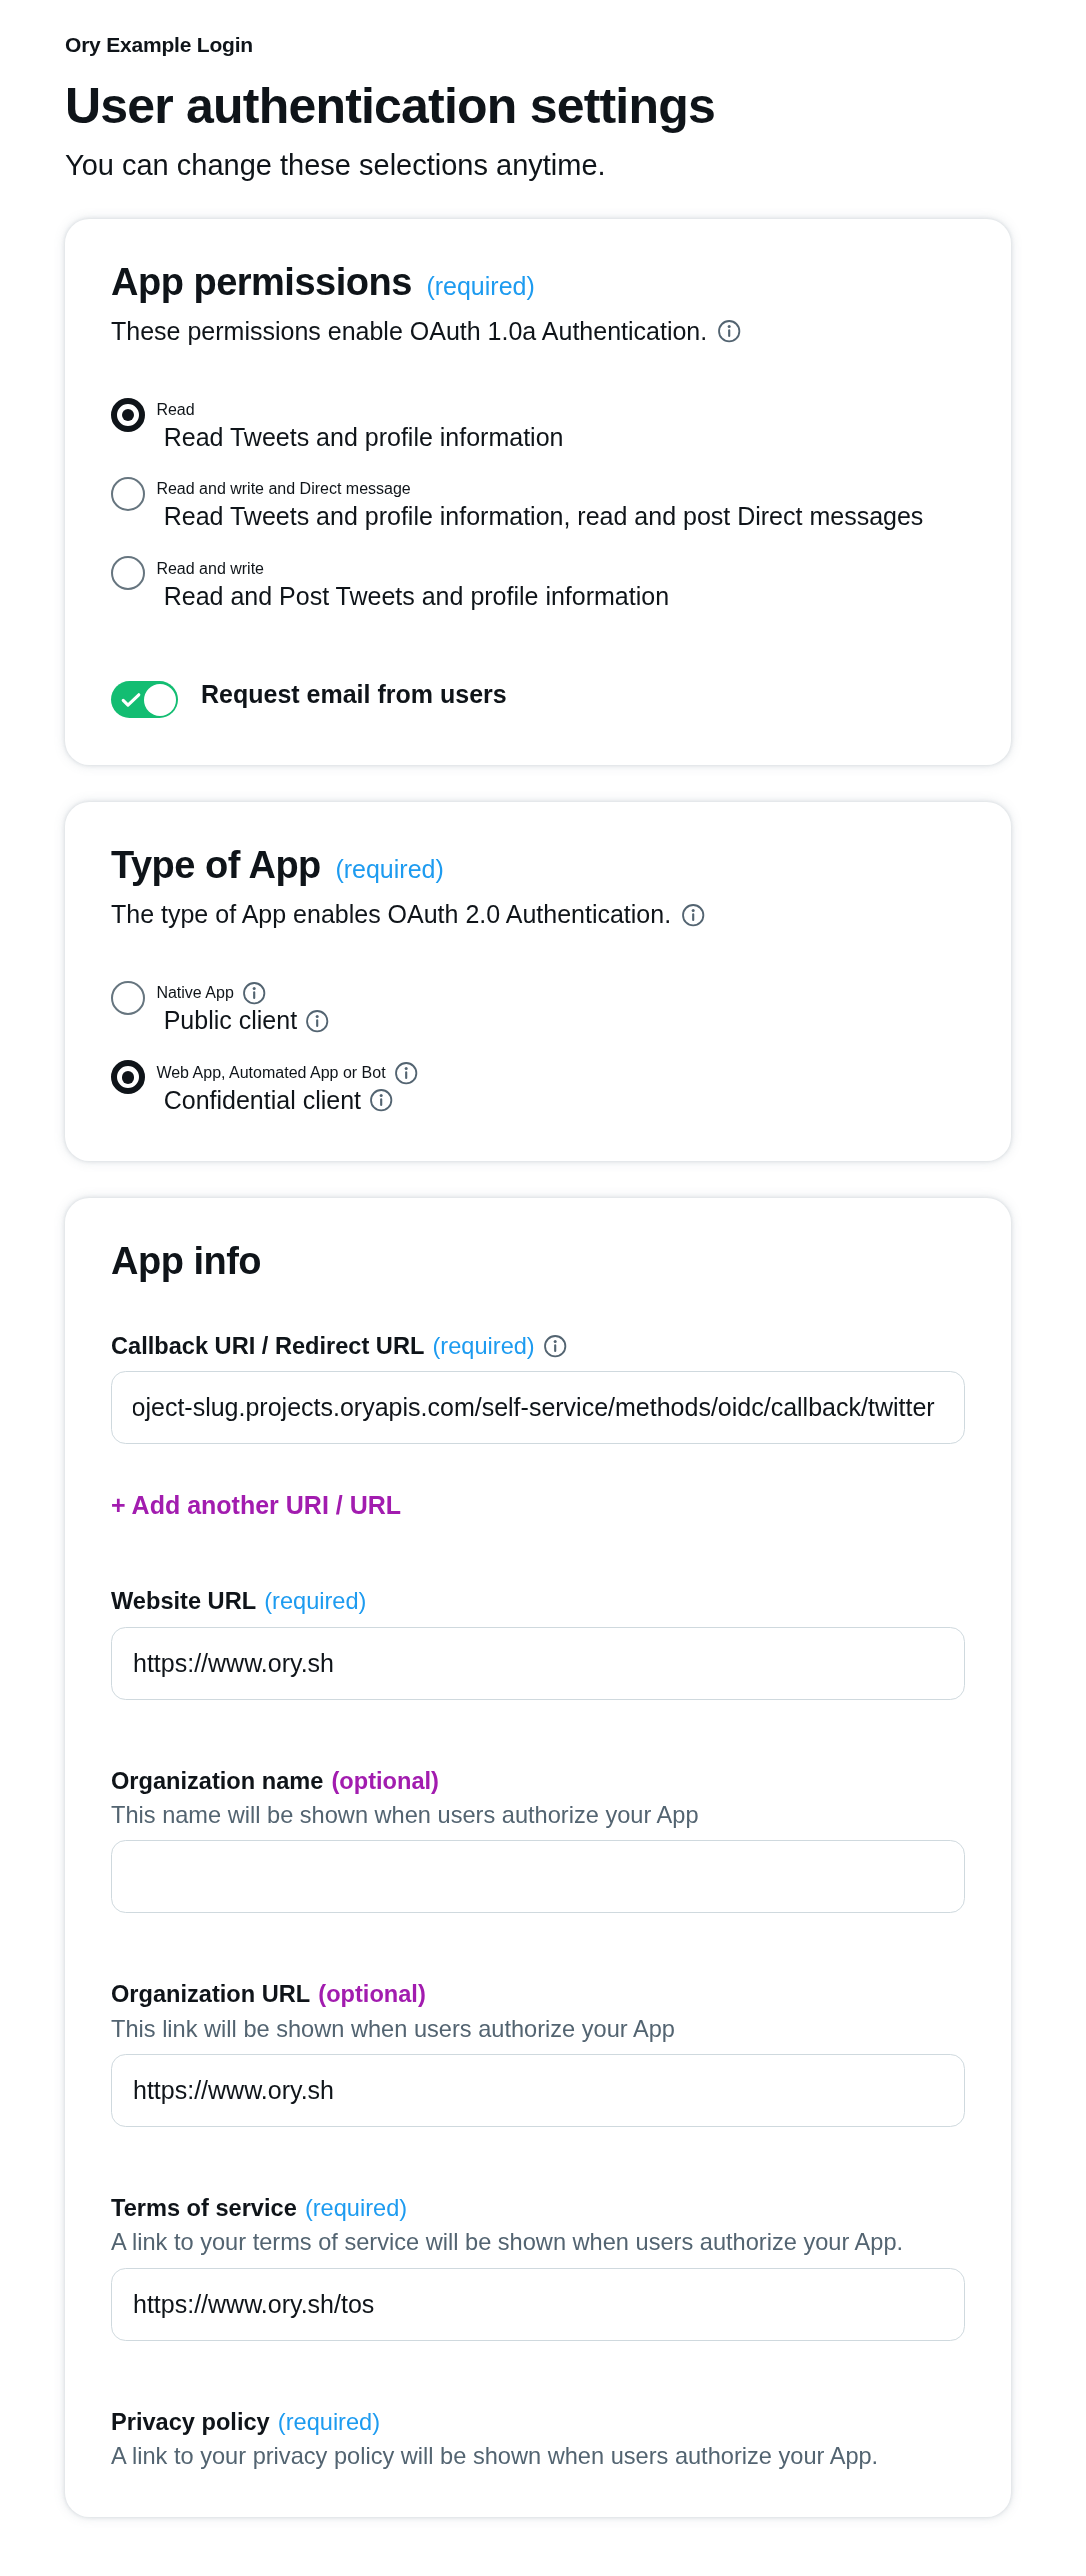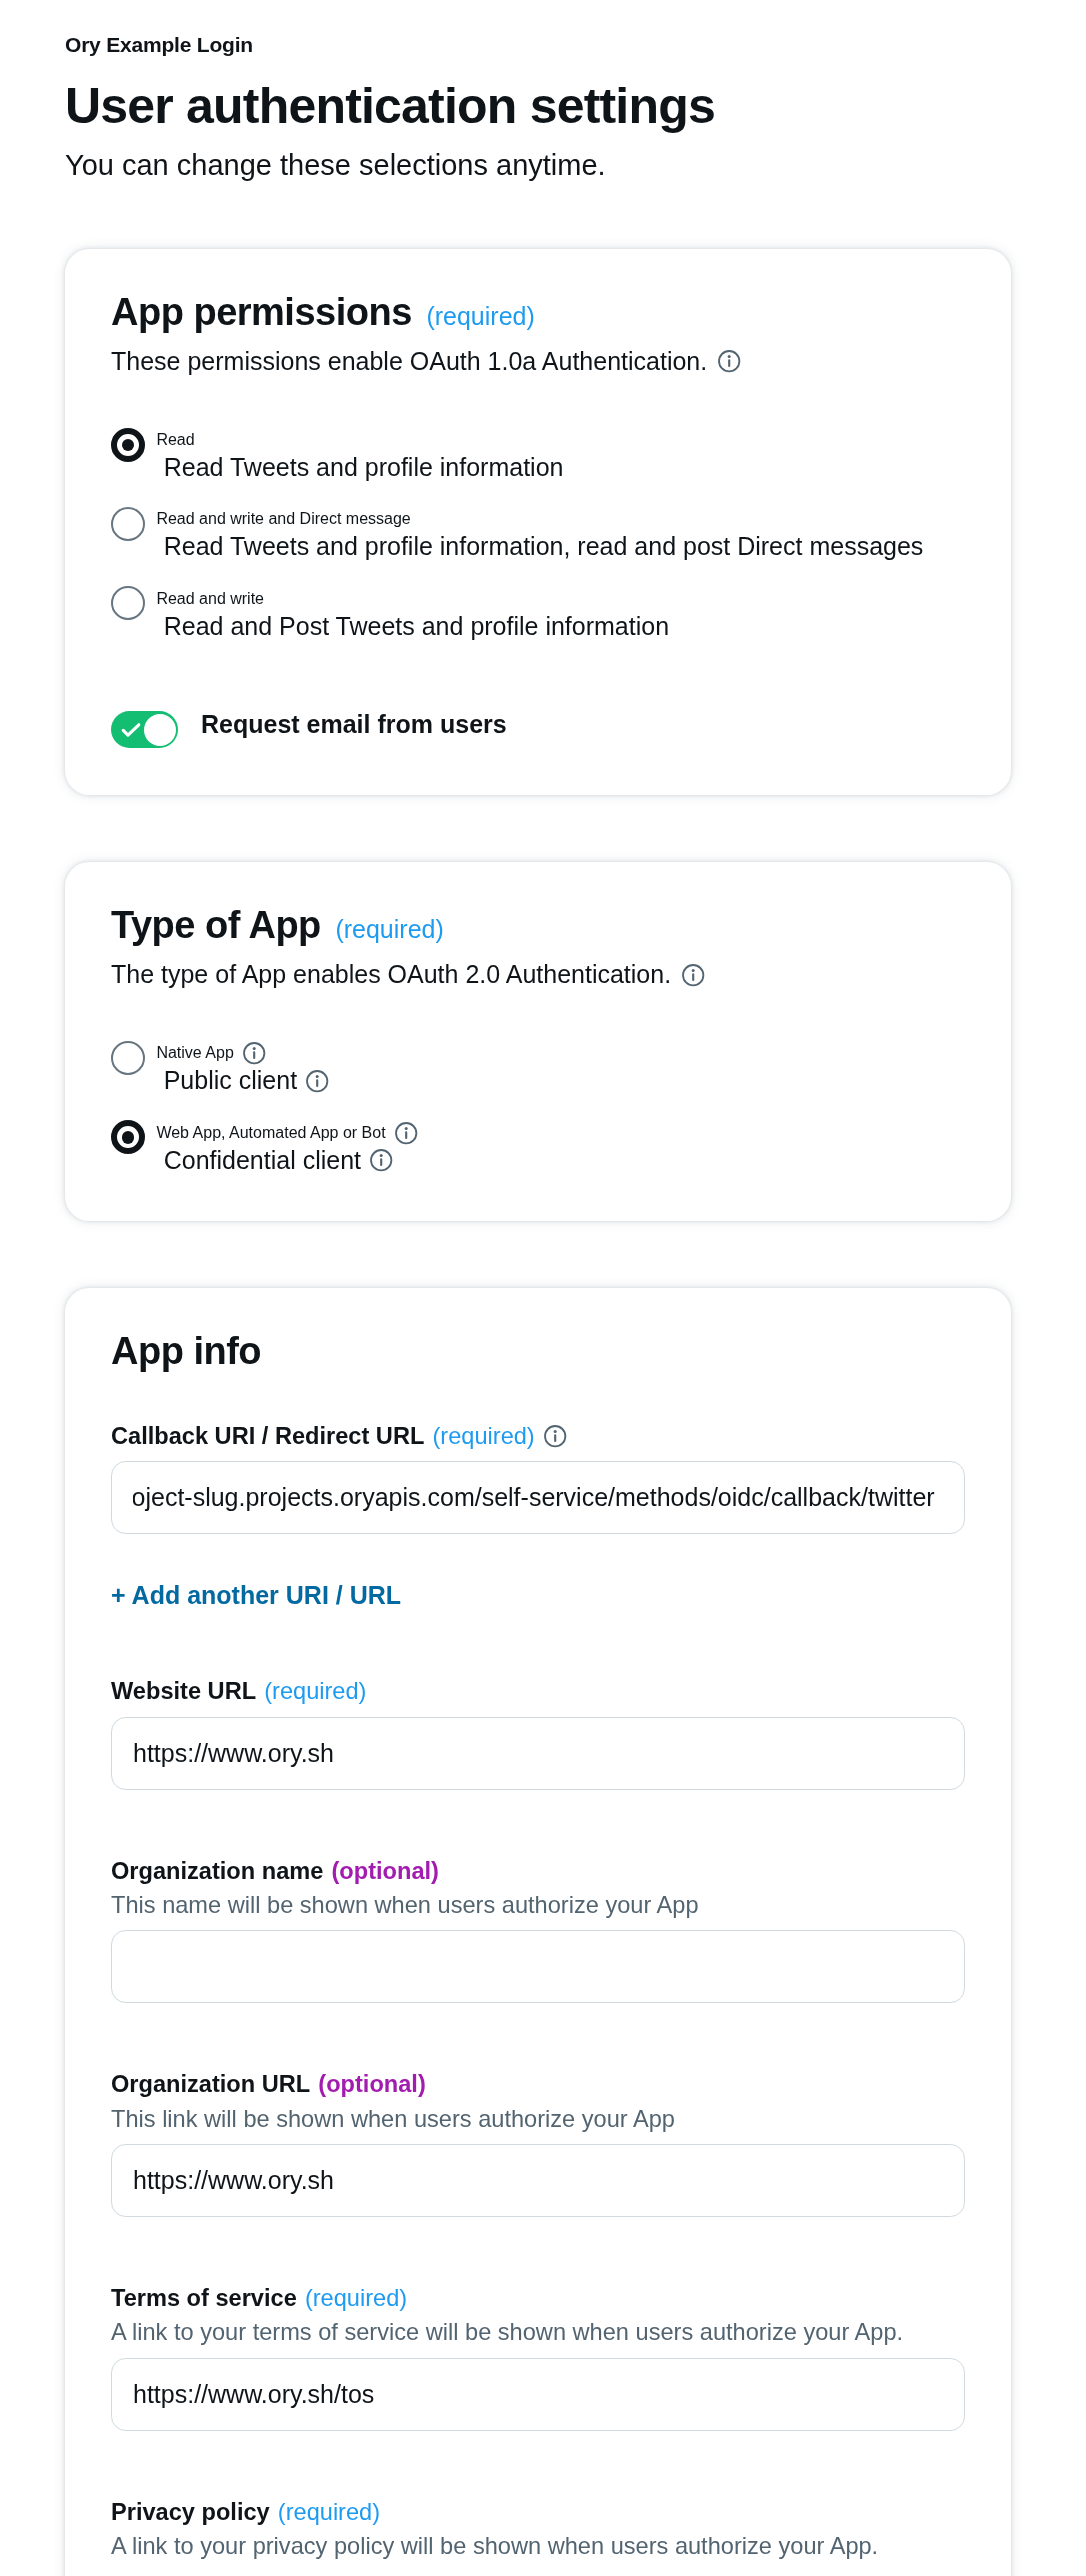--- a/index.html
+++ b/index.html
@@ -15,21 +15,21 @@
   .app-title { font-size: 21px; font-weight: 700; letter-spacing: -0.2px; }
   h1.page-title { font-size: 50px; font-weight: 800; letter-spacing: -0.8px; margin: 19.5px 0 14.6px 0; }
   .subtitle { font-size: 29px; margin: 0; }
 
   
   .card {
     background: #ffffff;
     border-radius: 24.4px;
     box-shadow: 0 0 12.2px rgba(101,119,134,0.18), 0 0 3.3px 0.8px rgba(101,119,134,0.14);
     padding: 42px 46px 47px 46px;
-    margin-top: 67px;
+    margin-top: 37px;
     box-sizing: border-box;
   }
   .card-heading { display: flex; align-items: baseline; gap: 14.6px; margin: 0; }
   .card-heading .h { font-size: 38px; font-weight: 800; letter-spacing: -0.5px; }
   .req-badge { color: #1d9bf0; font-size: 25px; font-weight: 400; }
   .req-plain { color: #a21caf; font-size: 23.6px; font-weight: 700; }
   .card-desc { display: flex; align-items: center; gap: 9.8px; font-size: 25px; margin-top: 13px; }
 
   
   .iicon { display: inline-flex; width: 24.4px; height: 24.4px; flex: none; }
@@ -69,21 +69,21 @@
   .field-label { display: flex; align-items: center; gap: 8.1px; font-size: 23.6px; font-weight: 700; }
   .helper { font-size: 23.6px; color: #536471; margin-top: 7.3px; }
   .text-input {
     display: block; width: 100%; box-sizing: border-box;
     height: 73px; margin-top: 11.4px;
     border: 1.6px solid #cfd9de; border-radius: 14.6px;
     font-family: "Liberation Sans", "DejaVu Sans", sans-serif;
     font-size: 25px; color: #0f1419; padding: 0 21px; background: #fff; outline: none;
   }
   .text-input.scrolled-left { text-indent: -9.8px; }
-  .add-uri { margin-top: 47px; font-size: 25px; font-weight: 700; background: none; border: none; color: #0369a1; padding: 0; cursor: pointer; font-family: inherit; }
+  .add-uri { margin-top: 47px; font-size: 25px; font-weight: 700; background: none; border: none; color: #a21caf; padding: 0; cursor: pointer; font-family: inherit; }
 </style>
 </head>
 <body>
 
 <div class="content">
 
   <div class="app-title">Ory Example Login</div>
   <h1 class="page-title">User authentication settings</h1>
   <p class="subtitle">You can change these selections anytime.</p>
 

